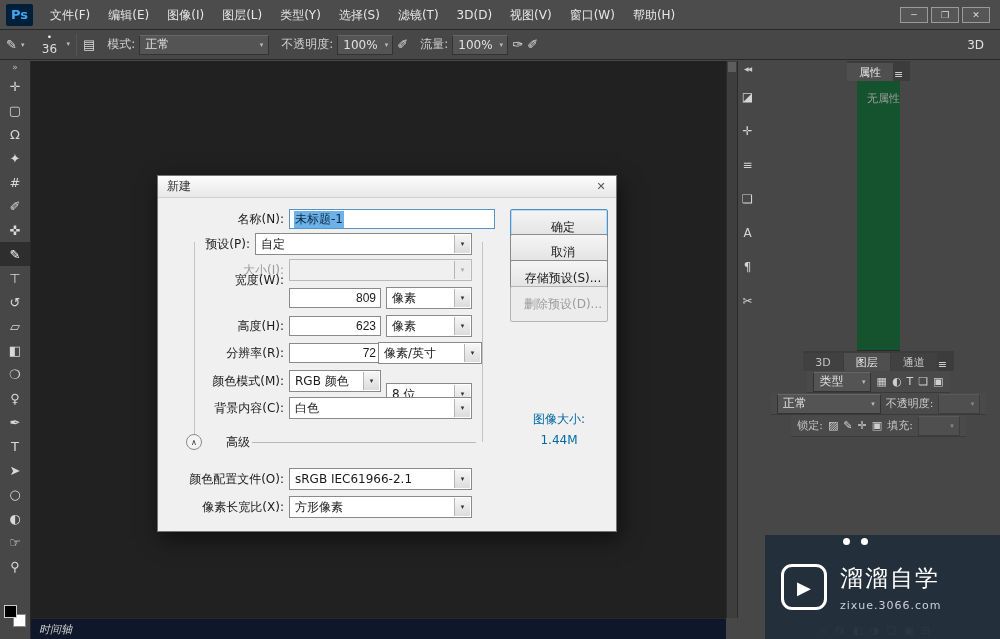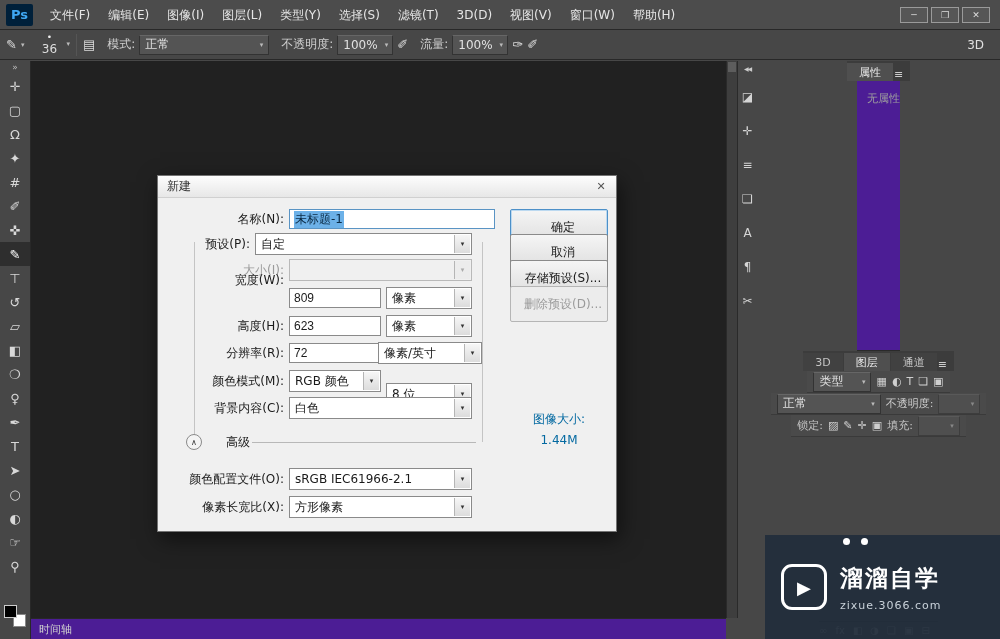--- a/index.html
+++ b/index.html
@@ -56,60 +56,60 @@
                 justify-content:center; color:#d5d5d5; font-size:12px; }
 
   
   .rightcol { position:absolute; left:757px; top:61px; width:243px; height:578px; background:#474747;
               display:flex; flex-direction:column;align-items:center; }
   .tabsrow { height:20px; background:#3c3c3c; display:flex; align-items:flex-end; }
   .ptab { height:18px; background:#4f4f4f; color:#ececec; font-size:11px; padding:0 12px;
           display:flex; align-items:center; margin-right:1px; }
   .ptab.inactive { background:#414141; color:#c4c4c4; }
   .pmenu { margin-left:auto; color:#ccc; font-size:11px; padding-right:7px; }
-  .props-body { height:270px; background:#4c1d95; border-bottom:1px solid #2a2a2a;
+  .props-body { height:270px; background:#14532d; border-bottom:1px solid #2a2a2a;
                 color:#9e9e9e; font-size:11px; padding:10px 0 0 10px; }
   .lrow { display:flex; align-items:center; padding:0 6px; gap:5px; background:#4a4a4a;
           border-bottom:1px solid #3a3a3a; font-size:11px; color:#c9c9c9; height:22px; }
   .lrow .mini { font-size:11px; color:#cfcfcf; }
   .dsel.dim { opacity:.55; }
   .layerlist { height:184px; background:#3b3b3b; }
   .lfooter { height:18px; background:#474747; border-top:1px solid #2a2a2a; display:flex;
              align-items:center; justify-content:flex-end; gap:8px; padding-right:8px;
              color:#c9c9c9; font-size:10px; }
 
   
-  .statusbar { position:absolute; left:31px; top:618px; width:695px; height:21px; background:#4c1d95;
+  .statusbar { position:absolute; left:31px; top:618px; width:695px; height:21px; background:#0f172a;
                border-top:1px solid #282828; display:flex; align-items:center; font-size:11px;
-               color:#cfcfcf; padding-left:8px; }
+               color:#cfcfcf; padding-left:8px;font-style:italic; }
 
   
   .watermark { position:absolute; left:765px; top:535px; width:235px; height:104px;
                background:rgba(34,46,60,.94); z-index:40; display:flex; align-items:center;
                padding-left:16px; gap:13px; }
   .wm-dots { position:absolute; top:3px; left:78px; display:flex; gap:11px; }
   .wm-dot { width:7px; height:7px; border-radius:50%; background:#fff; }
   .wm-logo { width:46px; height:46px; border:3px solid #fff; border-radius:11px; display:flex;
              align-items:center; justify-content:center; color:#fff; font-size:18px; }
-  .wm-brand { color:#fff; font-size:23px; font-weight:bold; letter-spacing:2px; }
+  .wm-brand { color:#fff; font-size:23px; font-weight:normal; letter-spacing:2px; }
   .wm-url { color:#c9d2da; font-size:11px; margin-top:5px; letter-spacing:1px; }
 
   
   .dialog { position:absolute; left:157px; top:175px; width:460px; height:357px; background:#f0f0f0;
             border:1px solid #737373; box-shadow:3px 7px 20px rgba(0,0,0,.55); z-index:50;
             font-size:12px; color:#1a1a1a; }
   .dlg-title { height:22px; background:linear-gradient(#fdfdfd,#e7e7e7); display:flex; align-items:center;
                padding-left:9px; font-size:12px; color:#333; border-bottom:1px solid #d0d0d0; }
   .dlg-close { margin-left:auto; width:30px; height:100%; display:flex; align-items:center;
                justify-content:center; color:#555; font-size:11px; }
   .dlg-body { position:relative; height:333px; }
   .lab { position:absolute; height:20px; line-height:20px; text-align:right; color:#1a1a1a; }
   .lab.dim { color:#9a9a9a; }
   .linput { position:absolute; height:20px; background:#fff; border:1px solid #8a8a8a;
-            padding:0 4px; font-size:12px; display:flex; align-items:center; }
+            padding:0 4px; font-size:12px; display:flex; align-items:center;text-align:right; }
   .linput.focus { border-color:#5a94c4; }
   .linput .sel { background:#6cb1e8; color:#0a2a44; padding:0 1px; }
   input.linput { font-family:Liberation Sans, sans-serif; color:#1a1a1a; }
   .lsel { position:absolute; height:22px; background:#fff; border:1px solid #8a8a8a; font-size:12px;
           display:flex; align-items:center; padding:0 20px 0 5px; }
   .lsel .arrbox { position:absolute; right:1px; top:1px; bottom:1px; width:16px;
                   background:linear-gradient(#f6f6f6,#dcdcdc); border-left:1px solid #b5b5b5;
                   display:flex; align-items:center; justify-content:center; font-size:7px; color:#333; }
   .lsel.disabled { background:#f0f0f0; border-color:#b9b9b9; color:#9a9a9a; }
   .lsel.disabled .arrbox { background:#ececec; color:#aaa; }

